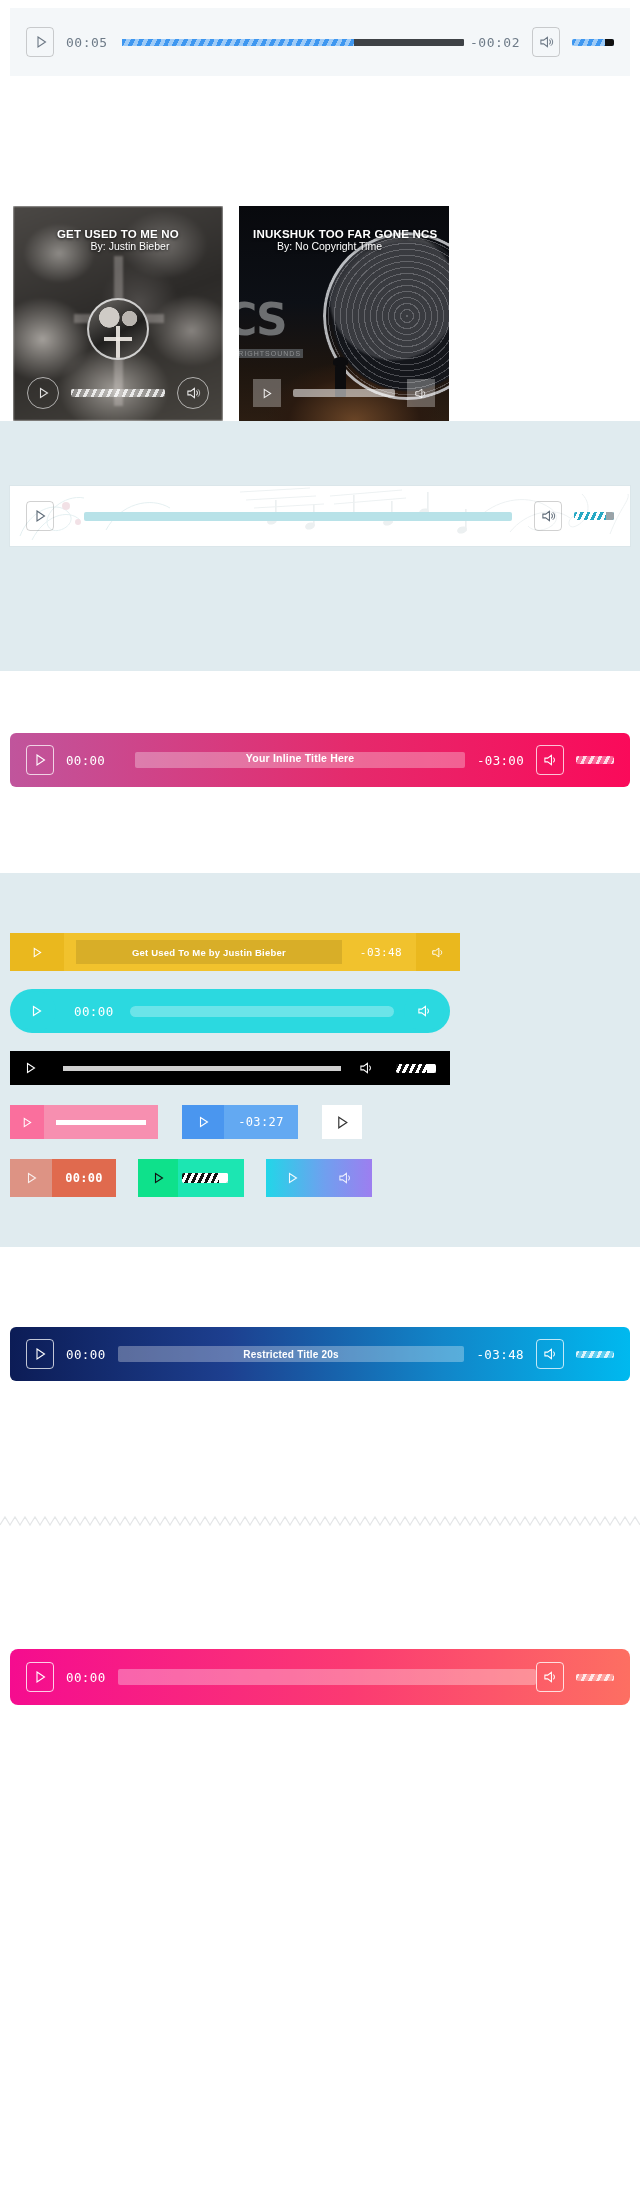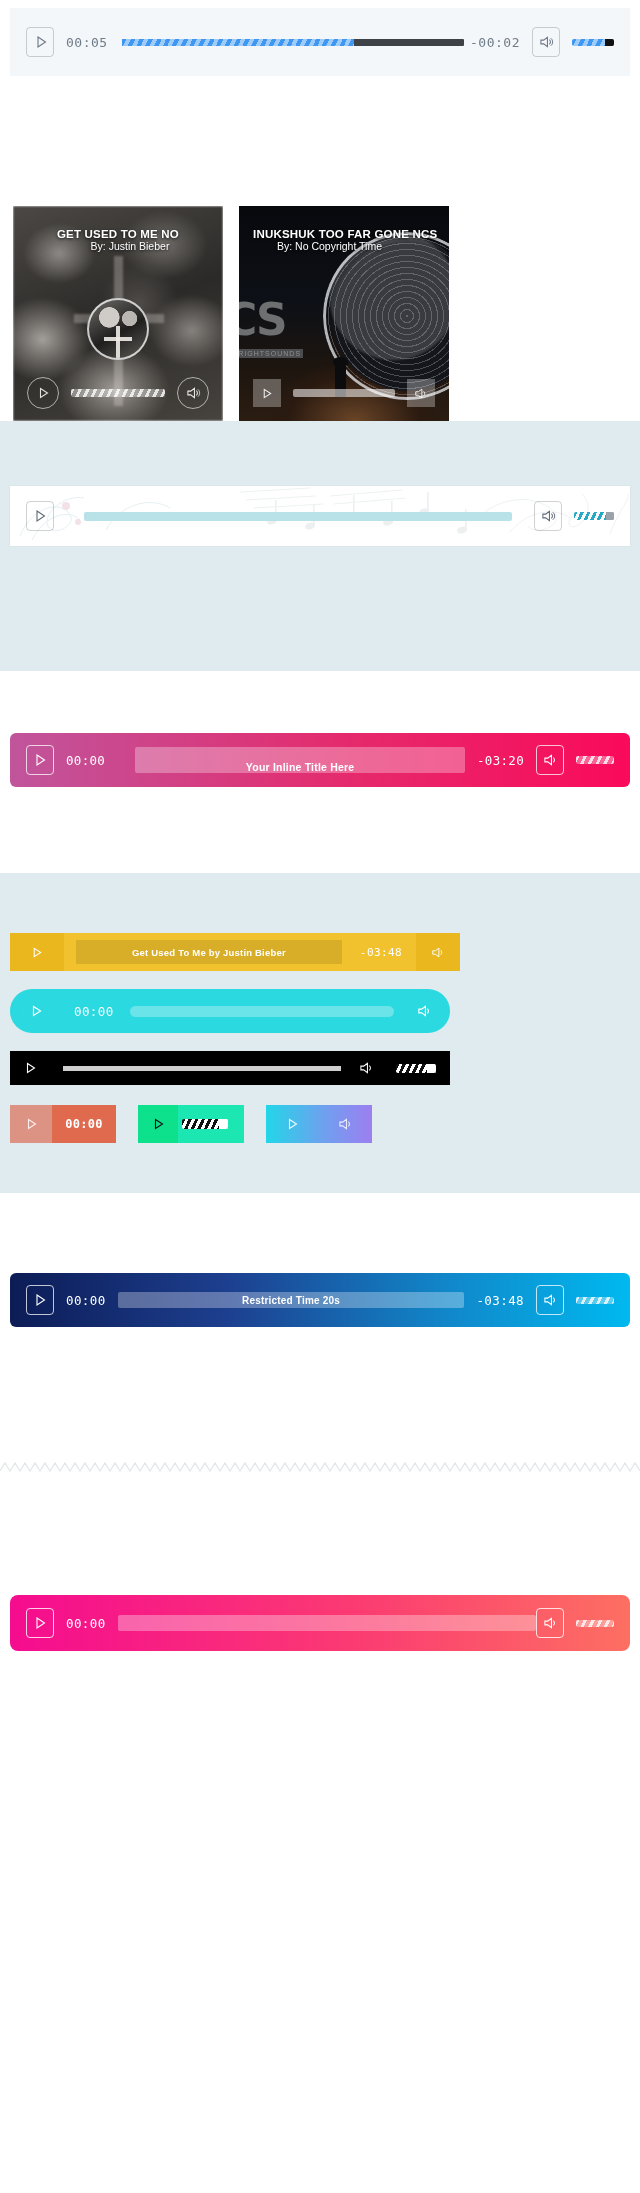--- a/index.html
+++ b/index.html
@@ -146,22 +146,22 @@
   #p3vol { width: 40px; height: 8px; margin-left: 12px; position: relative; }
   #p3vol .knob { position: absolute; right: 0; top: 0; bottom: 0; width: 8px; background: #9aa3a8; }
 
   
   #sec4 { padding: 62px 0 86px 0; }
   #p4 { width: 620px; height: 54px; margin: 0 10px; border-radius: 6px;
         background: linear-gradient(90deg, #c0559c 0%, #e52a6c 55%, #fa0a5a 100%);
         display: flex; align-items: center; padding: 0 16px; color: #fff; }
   #p4 .box-btn { border-color: rgba(255,255,255,.75); color: #fff; }
   #p4 .t { font-size: 12.5px; margin: 0 12px 0 12px; letter-spacing: .3px; }
-  #p4track { flex: 1; height: 26px; background: rgba(255,255,255,.30); border-radius: 2px;
-             display: flex; align-items: flex-end; justify-content: center; margin-left: 18px; }
+  #p4track { flex: 1; height: 16px; background: rgba(255,255,255,.30); border-radius: 2px;
+             display: flex; align-items: flex-start; justify-content: center; margin-left: 18px; }
   #p4track span { font-size: 10.5px; font-weight: bold; letter-spacing: .2px; }
   #p4vol { width: 38px; height: 8px; margin-left: 12px; }
 
   
   #sec5 { padding: 60px 0 50px 0; }
   .row { padding: 0 10px; }
 
   
   #p5a { width: 450px; height: 38px; background: #f1c22d;
          display: flex; align-items: center; color: #fff; }
@@ -389,21 +389,21 @@
   <div id="p4">
     <div class="ibtn box-btn">
       <svg width="13" height="14" viewBox="0 0 13 14">
         <path d="M3 2 L10.5 7 L3 12 Z" fill="none" stroke="#fff" stroke-width="1.1"></path>
       </svg>
     </div>
     <span class="t mono">00:00</span>
     <div id="p4track">
       <span>Your Inline Title Here</span>
     </div>
-    <span class="t mono">-03:20</span>
+    <span class="t mono">-03:00</span>
     <div class="ibtn box-btn">
       <svg width="15" height="14" viewBox="0 0 16 14">
         <path d="M2 5 H5 L9 2 V12 L5 9 H2 Z" fill="none" stroke="#fff" stroke-width="1.1"></path>
         <path d="M11 4.5 A3.2 3.2 0 0 1 11 9.5" fill="none" stroke="#fff" stroke-width="1.1"></path>
       </svg>
     </div>
     <div id="p4vol" class="bar stripe-white"></div>
   </div>
 </div>
 
@@ -455,20 +455,43 @@
         <svg width="15" height="14" viewBox="0 0 16 14">
           <path d="M2 5 H5 L9 2 V12 L5 9 H2 Z" fill="none" stroke="#fff" stroke-width="1.1"></path>
           <path d="M11 4.5 A3.2 3.2 0 0 1 11 9.5" fill="none" stroke="#fff" stroke-width="1.1"></path>
         </svg>
       </div>
       <div class="vol bar stripe-dark">
         <span class="knob"></span>
       </div>
     </div>
 
+    <div id="row5d">
+      <div id="p5d1">
+        <div class="pbox">
+          <svg width="12" height="13" viewBox="0 0 13 14">
+            <path d="M3.5 2.5 L10.5 7 L3.5 11.5 Z" fill="none" stroke="#fff" stroke-width="1.1"></path>
+          </svg>
+        </div>
+        <div class="trk"></div>
+      </div>
+      <div id="p5d2">
+        <div class="pbox">
+          <svg width="13" height="14" viewBox="0 0 13 14">
+            <path d="M3.5 2.5 L10.5 7 L3.5 11.5 Z" fill="none" stroke="#fff" stroke-width="1.1"></path>
+          </svg>
+        </div>
+        <span class="rem mono">-03:27</span>
+      </div>
+      <div id="p5d3">
+        <svg width="14" height="15" viewBox="0 0 13 14">
+          <path d="M3.5 2 L11 7 L3.5 12 Z" fill="none" stroke="#333" stroke-width="1.1"></path>
+        </svg>
+      </div>
+    </div>
 
     <div id="row5e">
       <div id="p5e1">
         <div class="pbox">
           <svg width="13" height="14" viewBox="0 0 13 14">
             <path d="M3.5 2.5 L10.5 7 L3.5 11.5 Z" fill="none" stroke="rgba(255,255,255,.85)" stroke-width="1.1"></path>
           </svg>
         </div>
         <span class="t mono">00:00</span>
       </div>
@@ -502,21 +525,21 @@
 
 <div class="sec" id="sec6">
   <div id="p6">
     <div class="ibtn box-btn">
       <svg width="13" height="14" viewBox="0 0 13 14">
         <path d="M3 2 L10.5 7 L3 12 Z" fill="none" stroke="#fff" stroke-width="1.1"></path>
       </svg>
     </div>
     <span class="t mono">00:00</span>
     <div id="p6track">
-      <span>Restricted Time 20s</span>
+      <span>Restricted Title 20s</span>
     </div>
     <span class="t mono">-03:48</span>
     <div class="ibtn box-btn">
       <svg width="15" height="14" viewBox="0 0 16 14">
         <path d="M2 5 H5 L9 2 V12 L5 9 H2 Z" fill="none" stroke="#fff" stroke-width="1.1"></path>
         <path d="M11 4.5 A3.2 3.2 0 0 1 11 9.5" fill="none" stroke="#fff" stroke-width="1.1"></path>
       </svg>
     </div>
     <div id="p6vol" class="bar stripe-white"></div>
   </div>

